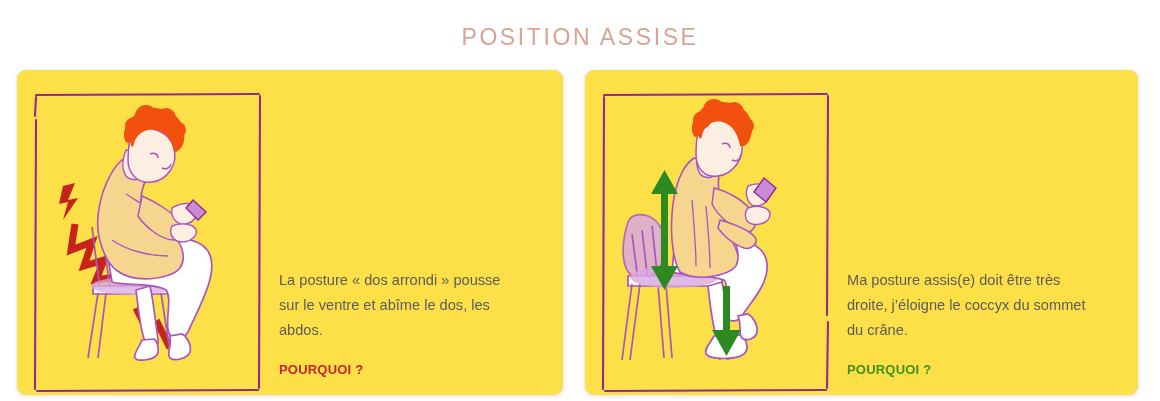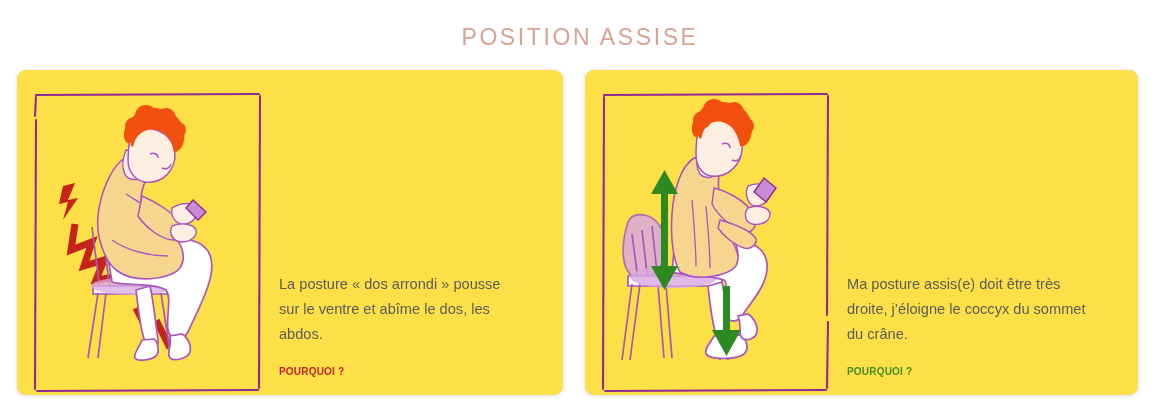--- a/index.html
+++ b/index.html
@@ -55,21 +55,21 @@
   .text-col.left-text{padding-top:68px;width:280px;}
   .text-col.right-text{padding-top:20px;width:285px;}
   .para{
     color:#5c5c5c;
     font-size:14.6px;
     line-height:25px;
     margin:0 0 19px 0;
   }
   .para:last-child{margin-bottom:0;}
   .why{
-    font-size:10px;
+    font-size:13px;
     font-weight:bold;
     letter-spacing:.2px;
     margin:0 0 18px 0;
   }
   .why-red{color:#c0272d;}
   .why-green{color:#43901f;}
 </style>
 </head>
 <body>
 

